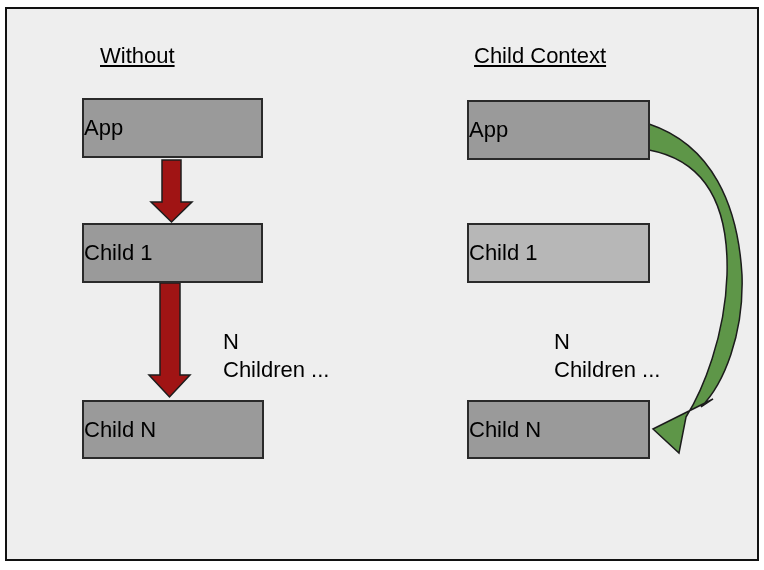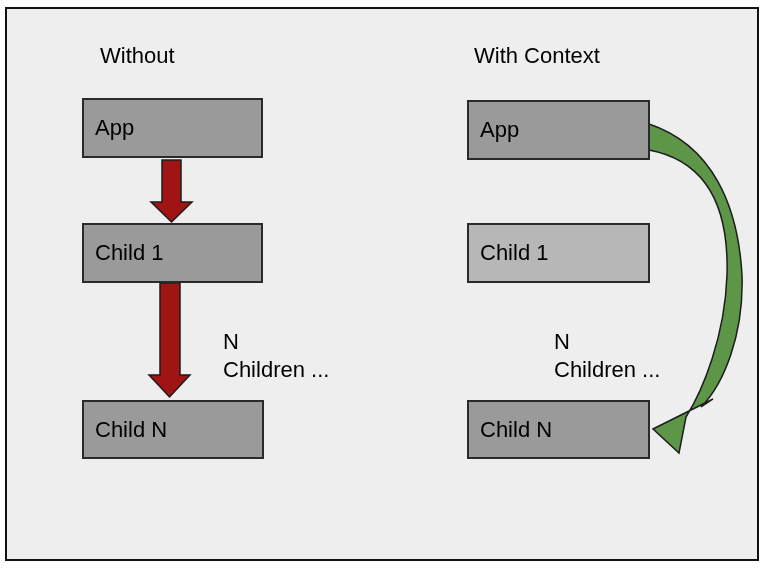--- a/index.html
+++ b/index.html
@@ -32,38 +32,38 @@
   .arrows path {
     stroke: #1c1c1c;
     stroke-width: 1.5;
     stroke-linejoin: miter;
   }
   .title {
     position: absolute;
     font-size: 22px;
     line-height: 27px;
     white-space: nowrap;
+    text-decoration: underline;
   }
   .t-left  { left: 93px;  top: 33px; }
   .t-right { left: 467px; top: 33px; }
   .note {
     position: absolute;
     font-size: 22px;
     line-height: 28px;
     white-space: nowrap;
   }
   .n-left  { left: 216px; top: 319px; }
   .n-right { left: 547px; top: 319px; }
   .box {
     position: absolute;
     border: 2px solid #2a2a2a;
     box-sizing: border-box;
     display: flex;
     align-items: center;
-    padding-left: 11px;
     font-size: 22px;
   }
   .b-l-app    { left: 75px;  top: 89px;  width: 181px; height: 60px; }
   .b-l-child1 { left: 75px;  top: 214px; width: 181px; height: 60px; }
   .b-l-childn { left: 75px;  top: 391px; width: 182px; height: 59px; }
   .b-r-app    { left: 460px; top: 91px;  width: 183px; height: 60px; }
   .b-r-child1 { left: 460px; top: 214px; width: 183px; height: 60px; }
   .b-r-childn { left: 460px; top: 391px; width: 183px; height: 59px; }
 </style>
 </head>
@@ -101,21 +101,21 @@
   <div class="note n-left">
     <div>N</div>
     <div>Children ...</div>
   </div>
 
   <div class="box b-l-childn" style="background-color: rgb(154, 154, 154);">
     <span>Child N</span>
   </div>
 
   <div class="title t-right">
-    <div>With Context</div>
+    <div>Child Context</div>
   </div>
 
   <div class="box b-r-app" style="background-color: rgb(154, 154, 154);">
     <span>App</span>
   </div>
 
   <div class="box b-r-child1" style="background-color: rgb(183, 183, 183);">
     <span>Child 1</span>
   </div>
 

